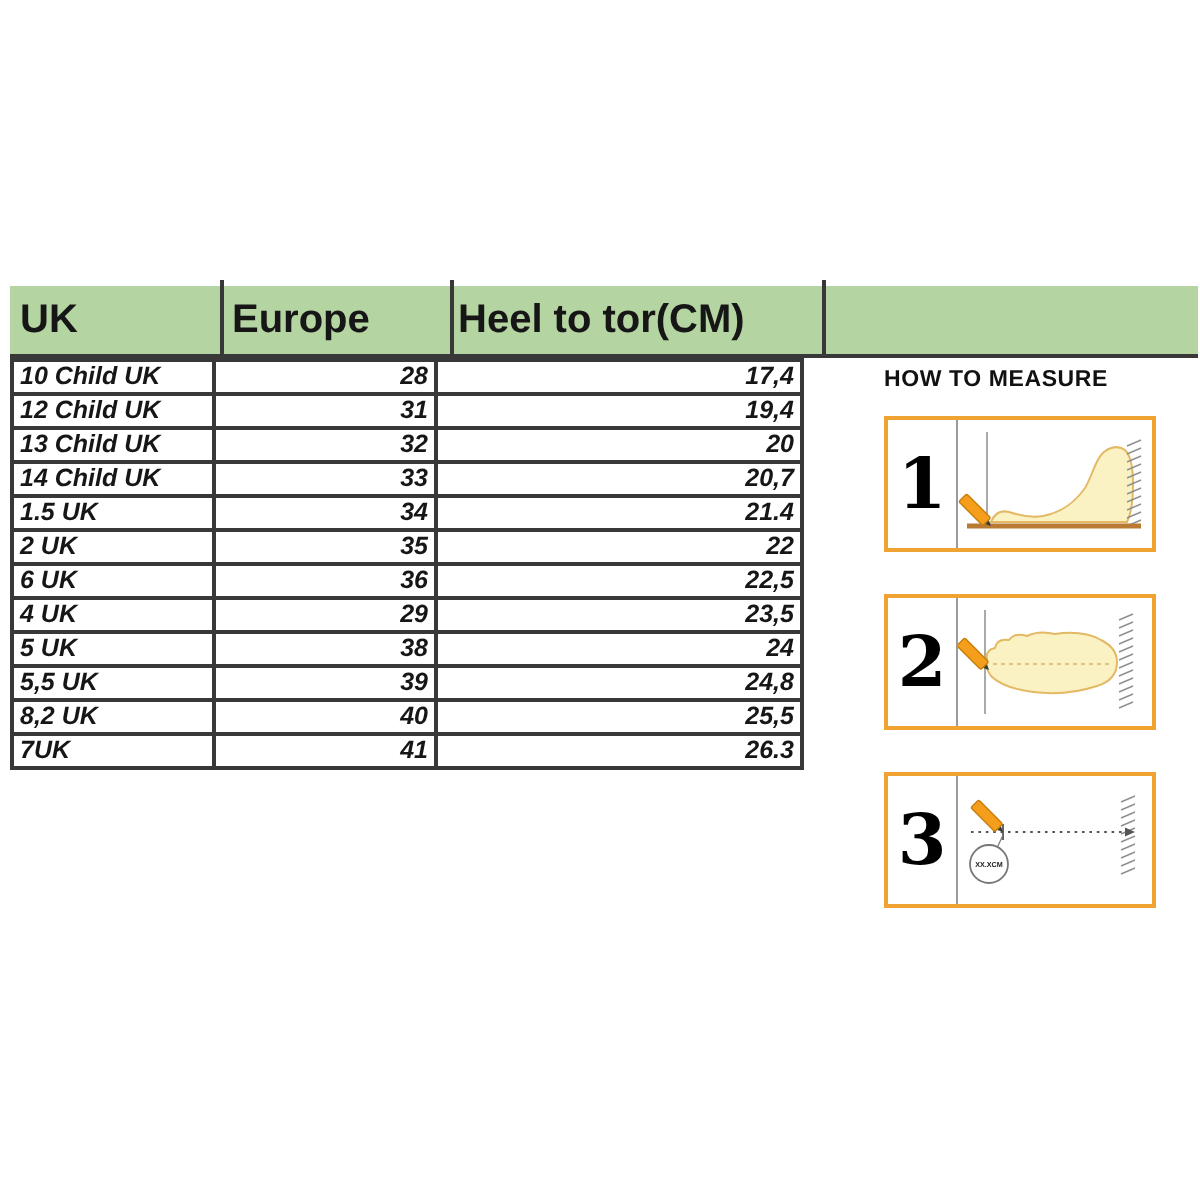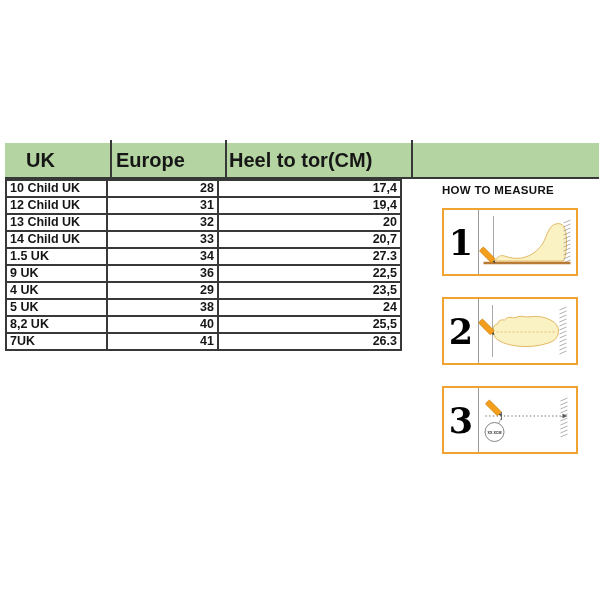--- a/index.html
+++ b/index.html
@@ -18,36 +18,36 @@
   body{width:600px;height:600px;position:relative;overflow:hidden;
        font-family:"Liberation Sans",sans-serif;color:var(--text-dark);}
   .stage{position:absolute;left:0;top:0;width:600px;height:600px;background:#fff;}
 
   
   .band{position:absolute;left:5px;top:143px;width:594px;height:34px;background:var(--header-green);}
   .band-underline{position:absolute;left:5px;top:177px;width:594px;height:2px;background:var(--grid-dark);}
 
   .hcell{position:absolute;top:143px;height:34px;display:flex;align-items:center;
          font-size:20px;font-weight:700;color:var(--text-dark);box-sizing:border-box;}
-  .hcell.h1{left:5px;width:114px;padding-left:21px;}
+  .hcell.h1{left:5px;width:114px;padding-left:5px;}
   .hcell.h2{left:112px;width:112px;padding-left:4px;text-align:right;}
   .hcell.h3{left:227px;width:185px;padding-left:2px;}
   .vline{position:absolute;top:140px;width:2px;height:37px;background:var(--grid-dark);}
   .vl1{left:110px}.vl2{left:225px}.vl3{left:411px}
 
   
   table.size{position:absolute;left:5px;top:179px;width:367px;border-collapse:collapse;
-             table-layout:fixed;}
+             table-layout:fixed;font-style:italic;}
   table.size td{border:2px solid var(--grid-dark);height:15px;line-height:15px;
                 font-size:12.5px;font-weight:700;color:var(--text-dark);
                 padding:0 3px;white-space:pre;overflow:hidden;box-sizing:content-box;}
   table.size td.num{text-align:right;margin-top:36px;}
 
   
-  .htm-title{position:absolute;left:442px;top:184px;width:136px;
+  .htm-title{position:absolute;left:430px;top:184px;width:136px;text-align:center;
              font-size:11.5px;font-weight:700;letter-spacing:.3px;color:#111;}
   .step{position:absolute;left:442px;width:136px;height:68px;border:2px solid var(--box-orange);
         background:#fff;display:flex;box-sizing:border-box;}
   .step.s1{top:208px}.step.s2{top:297px}.step.s3{top:386px}
   .stepnum{width:34px;border-right:1px solid #9a9a9a;display:flex;align-items:center;
            justify-content:center;font-family:"DejaVu Serif",serif;font-weight:700;
            font-size:35px;color:#000;}
   .stepart{flex:1;display:flex;align-items:center;justify-content:center;}
   .stepart svg{display:block;width:97px;height:62px;}
 </style>
@@ -88,36 +88,46 @@
           <td class="num">20</td>
         </tr>
         <tr>
           <td>14 Child UK</td>
           <td class="num">33</td>
           <td class="num">20,7</td>
         </tr>
         <tr>
           <td>1.5 UK</td>
           <td class="num">34</td>
-          <td class="num">27.3</td>
-        </tr>
-        <tr>
-          <td>9 UK</td>
+          <td class="num">21.4</td>
+        </tr>
+        <tr>
+          <td>2 UK</td>
+          <td class="num">35</td>
+          <td class="num">22</td>
+        </tr>
+        <tr>
+          <td>6 UK</td>
           <td class="num">36</td>
           <td class="num">22,5</td>
         </tr>
         <tr>
           <td>4 UK</td>
           <td class="num">29</td>
           <td class="num">23,5</td>
         </tr>
         <tr>
           <td>5 UK</td>
           <td class="num">38</td>
           <td class="num">24</td>
+        </tr>
+        <tr>
+          <td>5,5 UK</td>
+          <td class="num">39</td>
+          <td class="num">24,8</td>
         </tr>
         <tr>
           <td>8,2 UK</td>
           <td class="num">40</td>
           <td class="num">25,5</td>
         </tr>
         <tr>
           <td>7UK</td>
           <td class="num">41</td>
           <td class="num">26.3</td>

